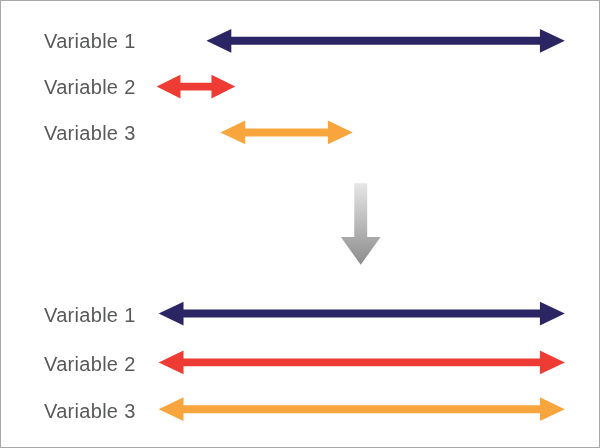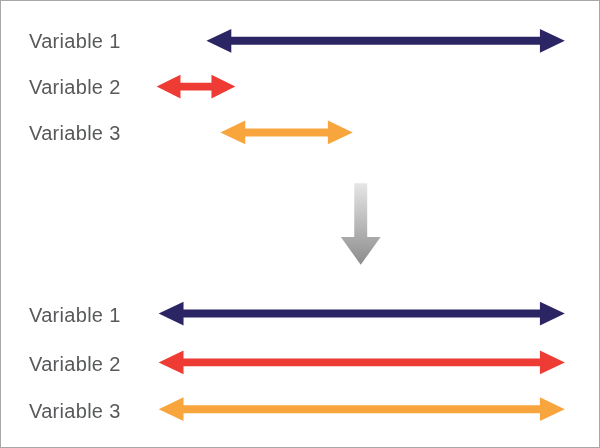--- a/index.html
+++ b/index.html
@@ -8,21 +8,21 @@
     width: 600px;
     height: 448px;
     box-sizing: border-box;
     border: 1px solid #a8a8a8;
     background: #ffffff;
     overflow: hidden;
     font-family: "Liberation Sans", sans-serif;
   }
   .var-label {
     position: absolute;
-    left: 28px;
+    left: 43px;
     transform: translateY(-50%);
     font-size: 20px;
     font-weight: 400;
     letter-spacing: 0.3px;
     color: #58595b;
     white-space: nowrap;
   }
   
   .t1 { top: 40px; }
   .t2 { top: 86px; }

